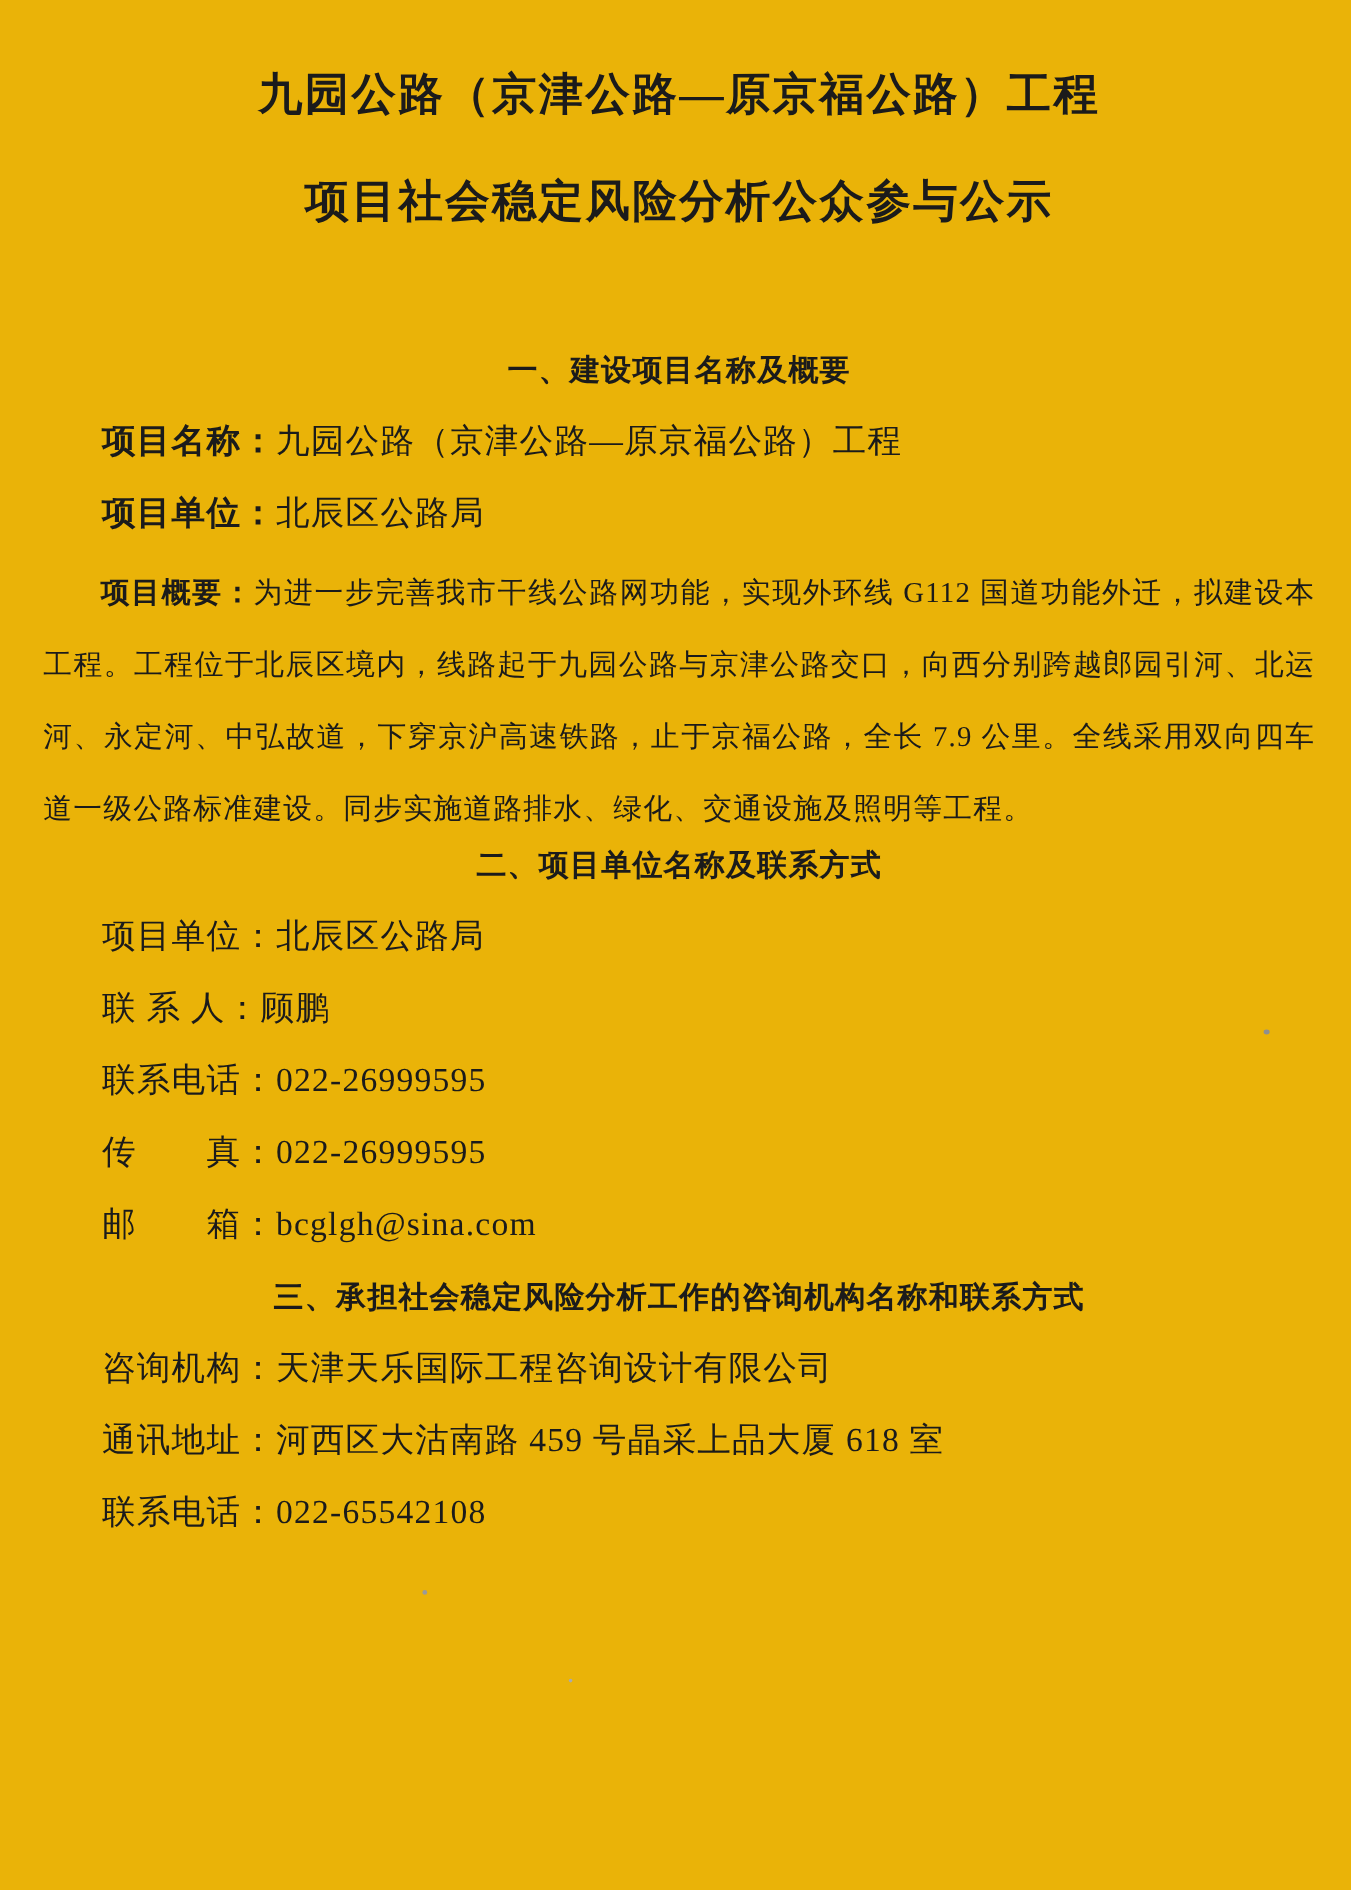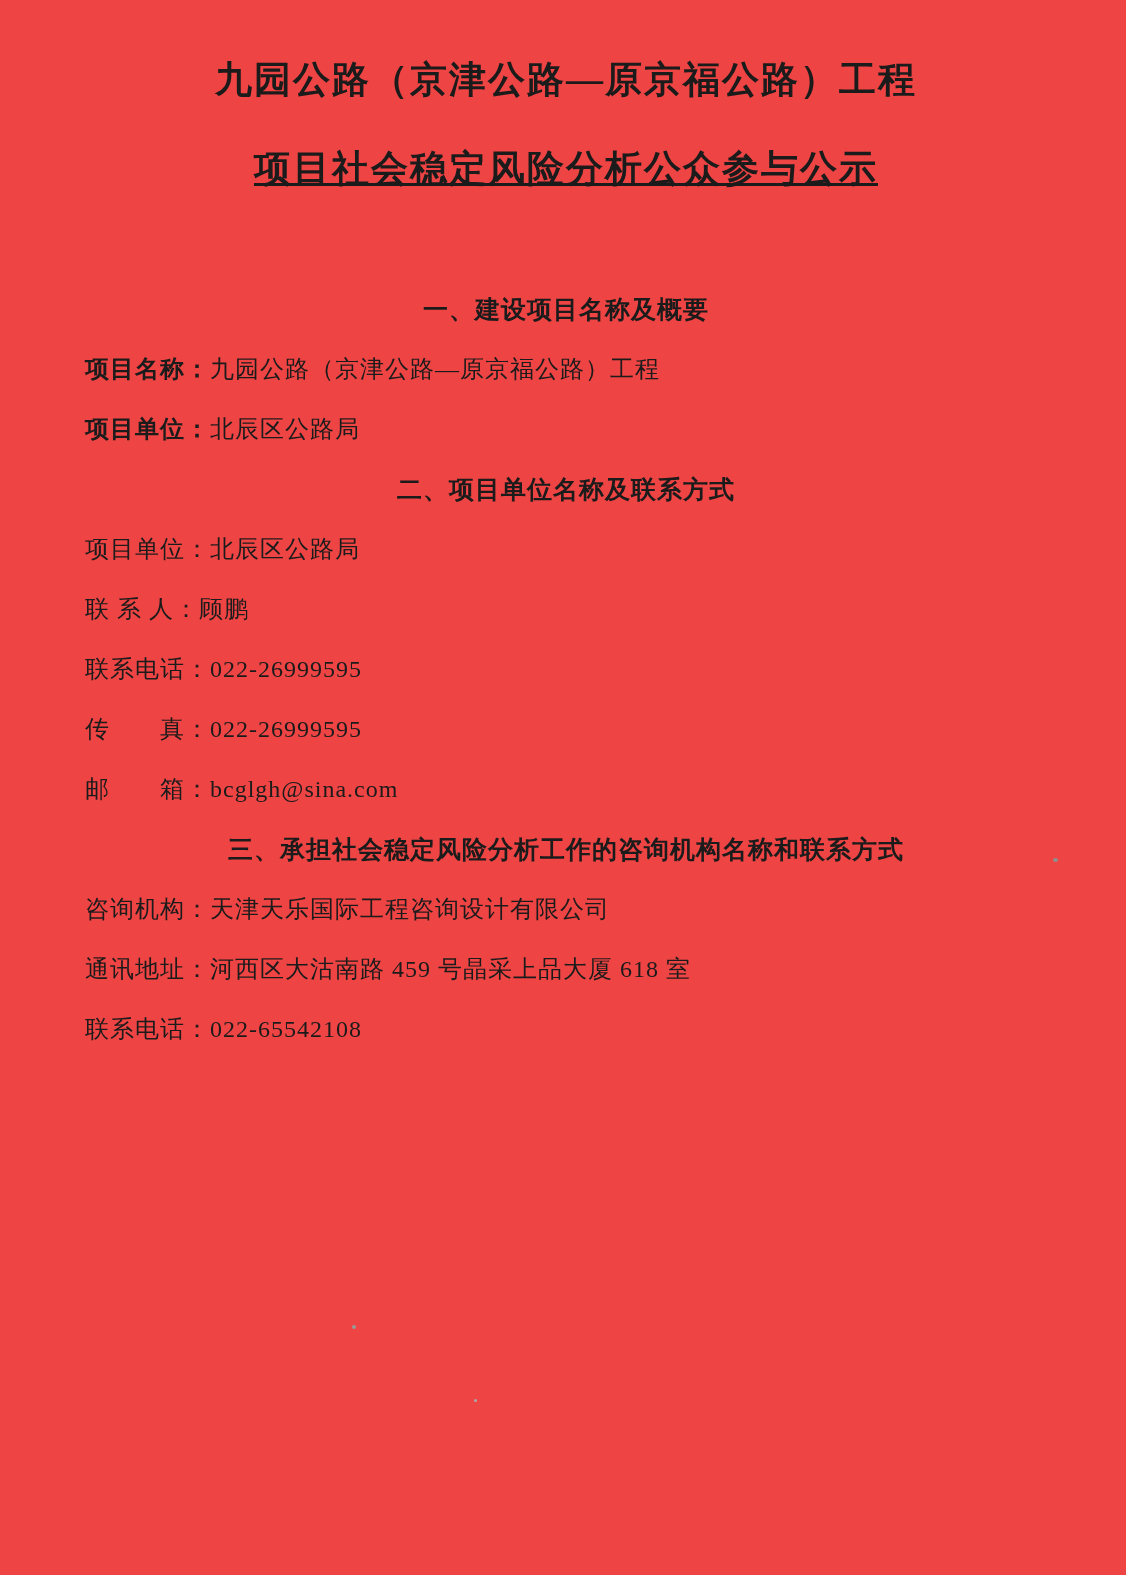--- a/index.html
+++ b/index.html
@@ -5,49 +5,49 @@
   html, body {
     margin: 0;
     padding: 0;
     background: #e8e8e8;
   }
   .page {
     position: relative;
     width: 1126px;
     height: 1575px;
     margin: 0 auto;
-    background: #ef4444;
+    background: #eab308;
     box-sizing: border-box;
     padding: 58px 30px 0 36px;
     font-family: "Liberation Serif", "DejaVu Serif", serif;
     color: #1b1b1b;
     overflow: hidden;
   }
   .title-block {
     text-align: center;
     font-weight: bold;
   }
   .title-line {
     font-size: 37px;
     line-height: 44px;
     letter-spacing: 2px;
   }
   .title-line1 { margin: 0 0 45px 0; }
-  .title-line2 { margin: 0 0 102px 0; text-decoration: underline; }
+  .title-line2 { margin: 0 0 102px 0; }
 
   .section-heading {
     font-size: 25px;
     font-weight: bold;
     line-height: 34px;
     margin: 0 0 26px 0;
     letter-spacing: 1px;
     text-align: center;
   }
   .field-row {
-    font-size: 24px;
+    font-size: 28px;
     line-height: 32px;
     margin: 0 0 28px 0;
     padding-left: 49px;
     letter-spacing: 1px;
   }
   .b { font-weight: bold; }
 
   .summary {
     font-size: 24px;
     line-height: 60px;
@@ -79,20 +79,23 @@
 
   <div class="section-heading">一、建设项目名称及概要</div>
 
   <div class="field-row">
     <span class="b">项目名称：</span><span>九园公路（京津公路—原京福公路）工程</span>
   </div>
   <div class="field-row">
     <span class="b">项目单位：</span><span>北辰区公路局</span>
   </div>
 
+  <p class="summary">
+    <span class="b">项目概要：</span><span>为进一步完善我市干线公路网功能，实现外环线 G112 国道功能外迁，拟建设本工程。工程位于北辰区境内，线路起于九园公路与京津公路交口，向西分别跨越郎园引河、北运河、永定河、中弘故道，下穿京沪高速铁路，止于京福公路，全长 7.9 公里。全线采用双向四车道一级公路标准建设。同步实施道路排水、绿化、交通设施及照明等工程。</span>
+  </p>
 
   <div class="section-heading">二、项目单位名称及联系方式</div>
 
   <div class="field-row">
     <span>项目单位：</span><span>北辰区公路局</span>
   </div>
   <div class="field-row">
     <span>联 系 人：</span><span>顾鹏</span>
   </div>
   <div class="field-row">

